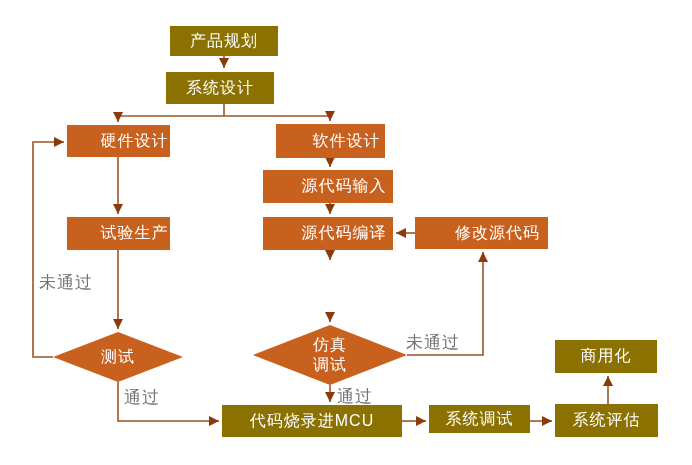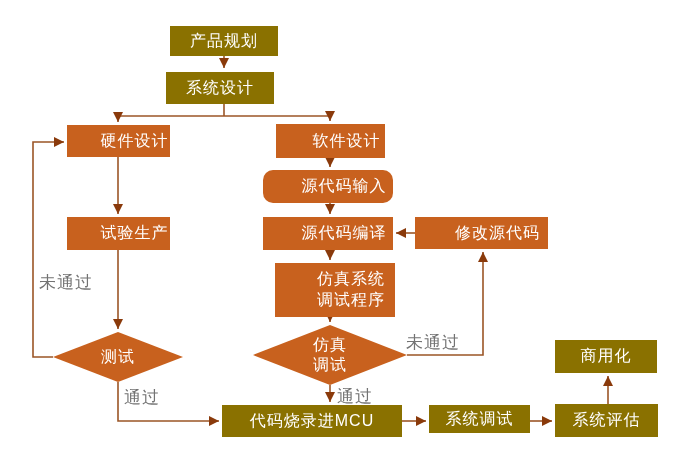--- a/index.html
+++ b/index.html
@@ -62,28 +62,26 @@
   <div class="node olive" style="left:170px;top:26px;width:108px;height:30px;">产品规划</div>
 
   <div class="node olive" style="left:166px;top:72px;width:108px;height:32px;">系统设计</div>
 
   <div class="node orange" style="left:67px;top:125px;width:103px;height:32px;">硬件设计</div>
 
   <div class="node orange" style="left:276px;top:124px;width:109px;height:34px;">软件设计</div>
 
   <div class="node orange" style="left:67px;top:217px;width:103px;height:33px;">试验生产</div>
 
-  <div class="node orange" style="left:263px;top:170px;width:130px;height:33px;border-radius:10px;">源代码输入</div>
+  <div class="node orange" style="left:263px;top:170px;width:130px;height:33px;">源代码输入</div>
 
   <div class="node orange" style="left:263px;top:217px;width:130px;height:33px;">源代码编译</div>
 
   <div class="node orange" style="left:415px;top:217px;width:133px;height:32px;">修改源代码</div>
 
-  <div class="node orange" style="left:275px;top:263px;width:120px;height:54px;">仿真系统
-调试程序</div>
 
   <div class="node diamond" style="left:53px;top:332px;width:130px;height:50px;">测试</div>
 
   <div class="node diamond" style="left:253px;top:325px;width:154px;height:60px;">仿真
 调试</div>
 
   <div class="node olive" style="left:222px;top:405px;width:180px;height:32px;text-align:right;">代码烧录进MCU</div>
 
   <div class="node olive" style="left:429px;top:405px;width:101px;height:28px;">系统调试</div>
 

